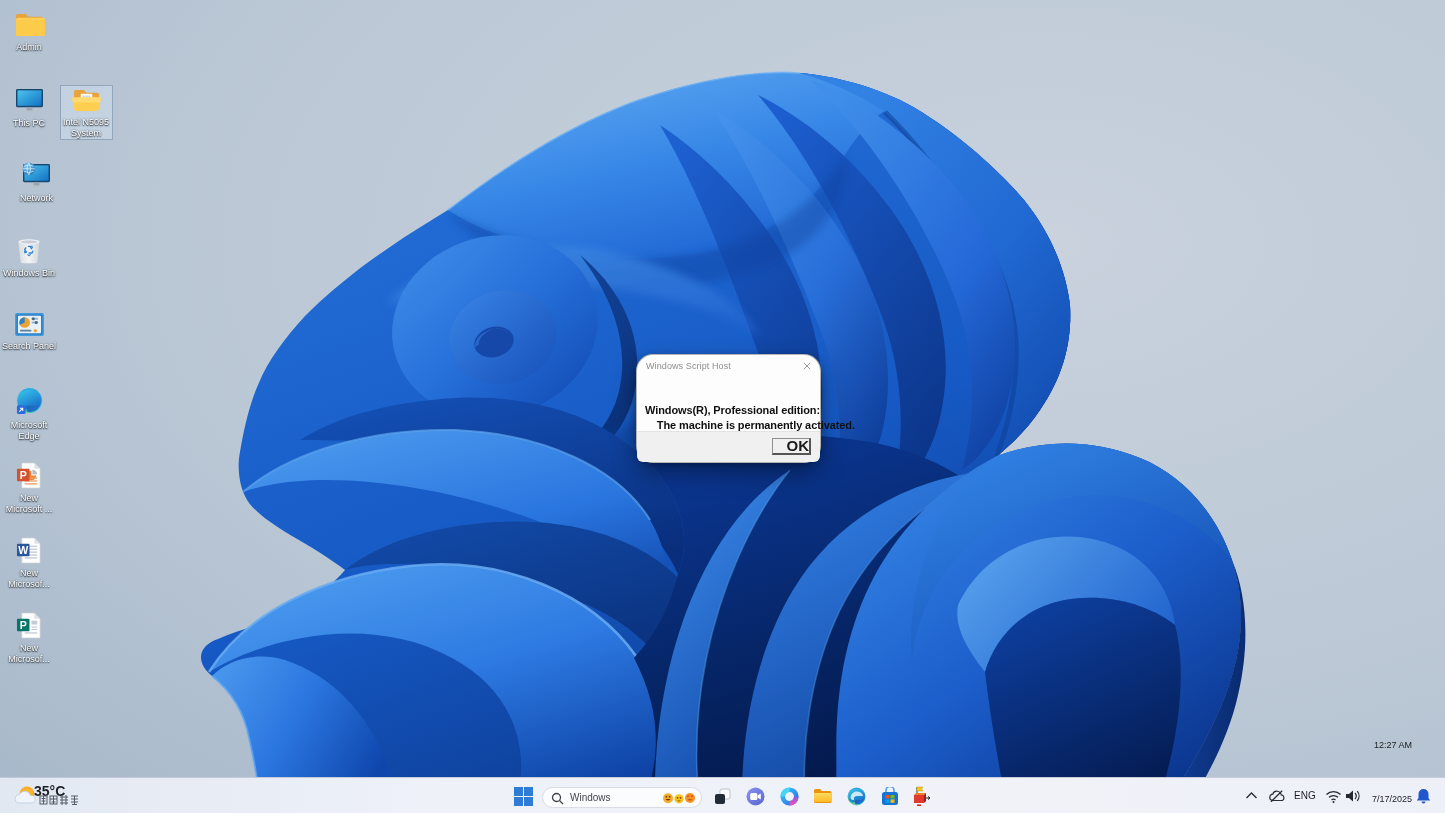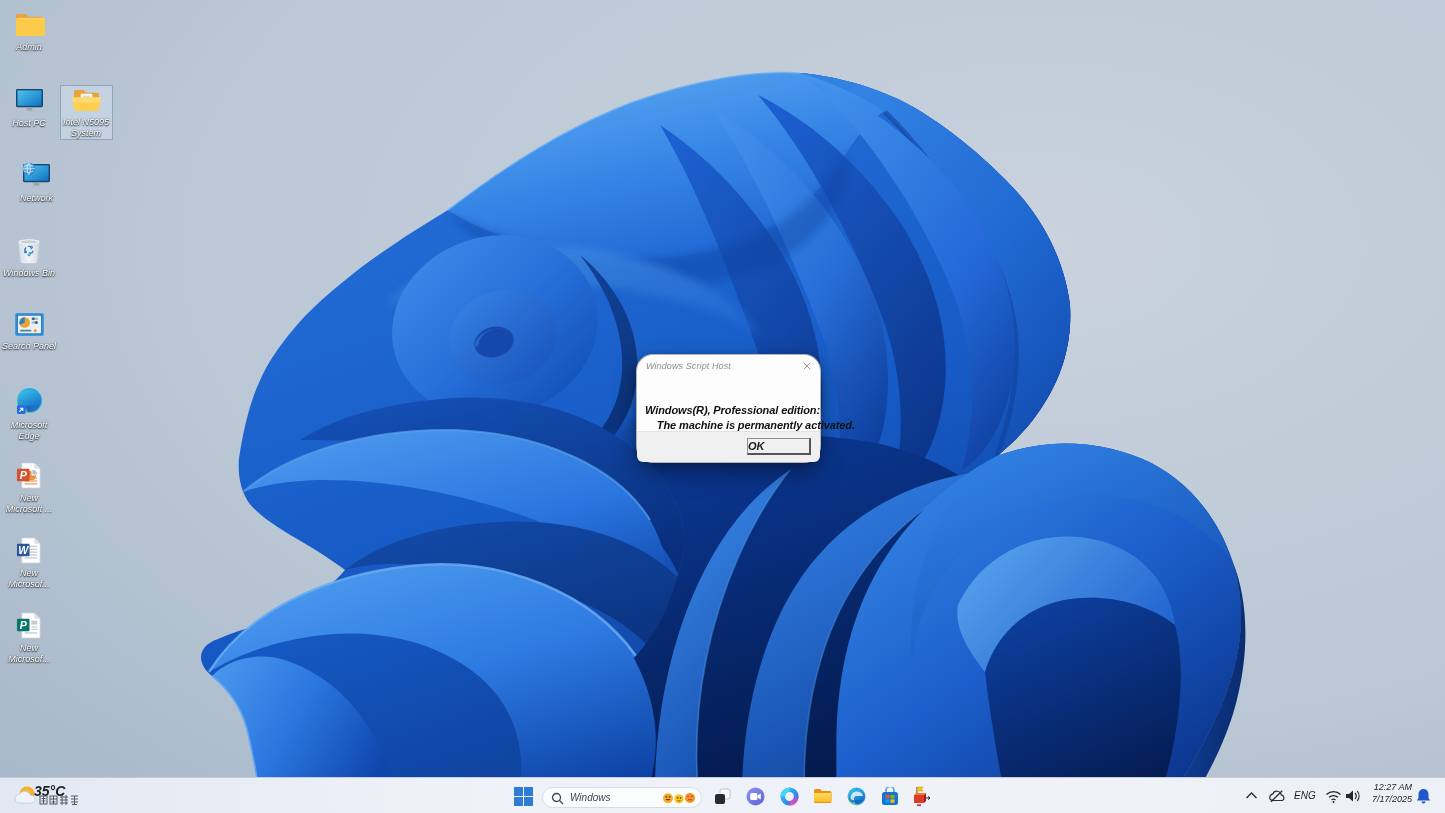--- a/index.html
+++ b/index.html
@@ -1,36 +1,36 @@
 <!DOCTYPE html>
 <html><head>
 <meta charset="utf-8">
 <style>
   * { margin:0; padding:0; box-sizing:border-box; }
   html,body { width:1445px; height:813px; overflow:hidden; font-family:"Liberation Sans", sans-serif; }
-  #screen { position:relative; width:1445px; height:813px; background:#b6c3d2;font-style:italic; }
+  #screen { position:relative; width:1445px; height:813px; background:#b6c3d2; }
   #wall { position:absolute; left:0; top:0; }
   .dicon { position:absolute; width:58px; text-align:center; }
   .dicon svg { display:block; margin:0 auto; }
   .dlabel { margin-top:4px; font-size:9px; line-height:11px; color:#fff;
     text-shadow: 0 1px 1.5px rgba(10,14,20,.9), 0 0 2px rgba(10,14,20,.55); }
   #seldiv { position:absolute; left:60px; top:85px; width:53px; height:55px;
     background:rgba(214,228,245,.42); border:1px solid rgba(130,150,175,.75); }
   
   #dlg { position:absolute; left:636px; top:354px; width:185px; height:109px;
     background:#fdfdfd; border:1px solid rgba(90,90,90,.45); border-radius:17px;
     box-shadow:0 10px 24px rgba(0,0,0,.38), 0 2px 6px rgba(0,0,0,.22); }
   #dlg .title { position:absolute; left:9px; top:6px; font-size:9px; color:#8d8d8d; letter-spacing:.1px; }
   #dlg .msg { position:absolute; left:8px; top:48px; font-size:11px; font-weight:bold; color:#101010;
     line-height:15px; white-space:pre; letter-spacing:-0.1px; }
   #dlg .foot { position:absolute; left:0; bottom:0; width:100%; height:31px;
     background:#f0f0f0; border-radius:0 0 6px 6px; border-top:1px solid #e3e3e3; }
-  #okbtn { position:absolute; right:9px; top:6px; width:64px; height:17px; background:#f0f0f0;
+  #okbtn { position:absolute; right:9px; top:6px; width:39px; height:17px; background:#f0f0f0;
     border:1px solid #8f8f8f; border-right:2px solid #555; border-bottom:2px solid #555;
-    font-size:11px; font-weight:bold; color:#1a1a1a; text-align:left; line-height:14px; }
+    font-size:15px; font-weight:bold; color:#1a1a1a; text-align:right; line-height:14px; }
   
   #taskbar { position:absolute; left:0; top:777px; width:1445px; height:36px;
     background:linear-gradient(90deg,#e2e8f2 0%,#eef1f8 30%,#f0f2f8 70%,#edf0f7 100%);
     border-top:1px solid rgba(150,160,178,.45); }
   .tb { position:absolute; }
   #wx-t1 { position:absolute; left:34px; top:5px; font-size:14px; font-weight:bold; color:#1d2025;text-align:center; }
   #searchpill { position:absolute; left:542px; top:8.5px; width:160px; height:21px; border-radius:11px;
     background:#fbfcfe; border:1px solid #d9dce4; }
   #searchpill span { position:absolute; left:27px; top:4px; font-size:10px; color:#43464c; }
   .traytxt { position:absolute; font-size:9px; color:#1d1f23; }
@@ -353,21 +353,21 @@
   <div class="dlabel">Admin</div>
 </div>
 
 <div class="dicon" style="left:0px; top:87px;">
   <svg width="31" height="27" viewBox="0 0 32 28">
     <rect x="2" y="2" width="28" height="19" rx="1.5" fill="#16466e"></rect>
     <rect x="3.5" y="3.5" width="25" height="16" fill="url(#scr)"></rect>
     <rect x="13" y="21" width="6" height="3.5" fill="#9aa4ae"></rect>
     <rect x="9" y="24.5" width="14" height="2" rx="1" fill="#b9c2cb"></rect>
   </svg>
-  <div class="dlabel">Host PC</div>
+  <div class="dlabel">This PC</div>
 </div>
 
 <div class="dicon" style="left:57px; top:87px;">
   <svg width="31" height="26" viewBox="0 0 32 27">
     <path d="M3,5 q0,-2 2,-2 h8 l3,3 h11 q2,0 2,2 v3 H3 Z" fill="#e8a33c"></path>
     <rect x="10" y="7" width="12" height="10" rx="1" fill="#fff" opacity=".95"></rect>
     <rect x="12" y="9" width="8" height="1.2" fill="#c9d2da"></rect>
     <rect x="12" y="11" width="8" height="1.2" fill="#c9d2da"></rect>
     <path d="M1,11 h30 l-2.5,12.5 q-.3,1.5 -2,1.5 H5.5 q-1.7,0 -2,-1.5 Z" fill="#ffce4f"></path>
     <path d="M1,11 h30 l-1,5 H2 Z" fill="#ffda70"></path>
@@ -593,20 +593,20 @@
   </svg>
   <div class="traytxt" style="left:1294px; top:790px; position:fixed; font-size:10px;">ENG</div>
   <svg class="tb" style="left:1325px; top:12px;" width="17" height="13" viewBox="0 0 17 13">
     <path d="M1.5,4.5 a10,10 0 0 1 14,0 M4,7.3 a6.6,6.6 0 0 1 9,0 M6.5,10 a3.2,3.2 0 0 1 4,0" fill="none" stroke="#25282c" stroke-width="1.3"></path>
     <circle cx="8.5" cy="12" r="1" fill="#25282c"></circle>
   </svg>
   <svg class="tb" style="left:1345px; top:11px;" width="16" height="14" viewBox="0 0 16 14">
     <path d="M1,5 h3 l4,-3.5 v11 L4,9 H1 Z" fill="#25282c"></path>
     <path d="M10,4 a4.5,4.5 0 0 1 0,6 M12.3,2.2 a7.5,7.5 0 0 1 0,9.6" fill="none" stroke="#25282c" stroke-width="1.2"></path>
   </svg>
-  <div class="traytxt" style="right:33px; top:740px; position:fixed; text-align:center;margin-top:42px;">12:27 AM</div>
+  <div class="traytxt" style="right:33px; top:740px; position:fixed; text-align:center;">12:27 AM</div>
   <div class="traytxt" style="right:33px; top:794px; position:fixed; text-align:right;">7/17/2025</div>
   <svg class="tb" style="left:1416px; top:10px;" width="15" height="17" viewBox="0 0 15 17">
     <path d="M7.5,1 a5,5 0 0 1 5,5 v4 l1.7,2.5 H.8 L2.5,10 V6 a5,5 0 0 1 5,-5 Z" fill="#2256cc"></path>
     <path d="M5.5,13.5 a2,2 0 0 0 4,0 Z" fill="#2256cc"></path>
   </svg>
 </div>
 </div>
 
 </body></html>

